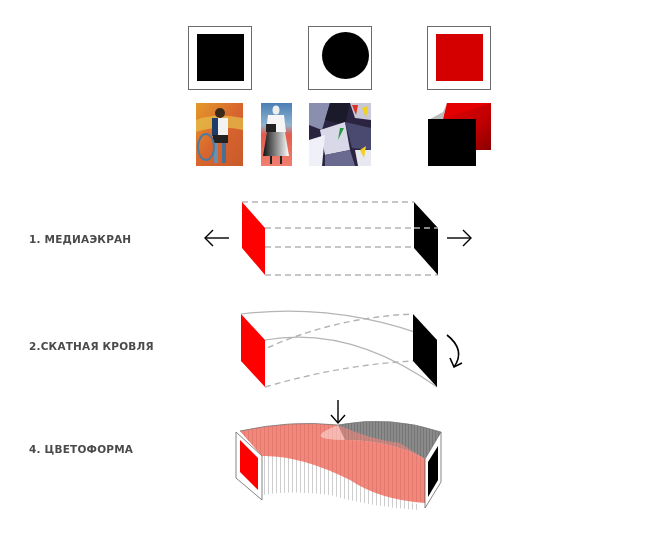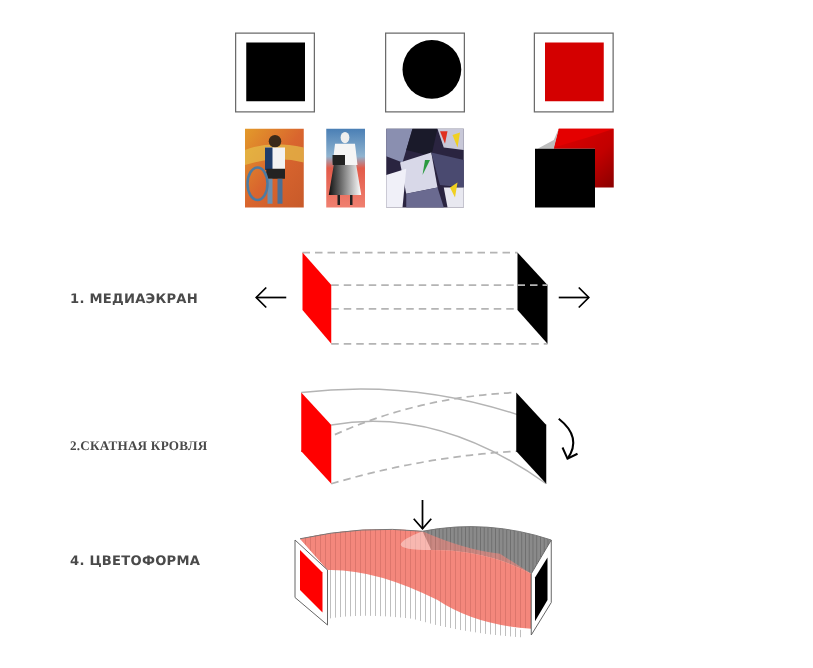--- a/index.html
+++ b/index.html
@@ -1,18 +1,18 @@
 <!DOCTYPE html>
 <html><head>
 <meta charset="utf-8">
 <style>
   html, body { margin:0; padding:0; background:#ffffff; }
   body { width:650px; height:534px; position:relative; overflow:hidden; font-family:"DejaVu Sans", sans-serif; }
   .frame { position:absolute; border:1px solid #6b6b6b; background:#fff; box-sizing:border-box; }
-  .label { position:absolute; left:29px; font-size:10.5px; font-weight:bold; color:#4a4a4a; letter-spacing:0.2px; white-space:nowrap;margin-left:27px; }
+  .label { position:absolute; left:29px; font-size:10.5px; font-weight:bold; color:#4a4a4a; letter-spacing:0.2px; white-space:nowrap; }
   svg { position:absolute; left:0; top:0; }
 </style>
 </head>
 <body>
 
 <div class="frame" style="left:188px;top:26px;width:64px;height:64px;">
   <div style="position:absolute;left:8px;top:7px;width:47px;height:47px;background:#000;"></div>
 </div>
 <div class="frame" style="left:308px;top:26px;width:64px;height:64px;">
   <div style="position:absolute;left:13px;top:5px;width:47px;height:47px;border-radius:50%;background:#000;"></div>
@@ -153,14 +153,14 @@
     <polygon points="236,432 262,456 262,500 236,478" fill="#ffffff" stroke="#666" stroke-width="0.8"></polygon>
     <polygon points="240,440 258,458 258,490 240,472" fill="#ff0000"></polygon>
 
     <polygon points="425,459 441,432 441,482 425,508" fill="#ffffff" stroke="#666" stroke-width="0.8"></polygon>
     <polygon points="428,462 438,446 438,480 428,497" fill="#000000"></polygon>
     <path d="M240 431 Q290 420 338 425 Q390 415 441 432" stroke="#777" stroke-width="0.8" fill="none"></path>
   </g>
 </svg>
 
 <div class="label" style="top:233px;">1. МЕДИАЭКРАН</div>
-<div class="label" style="top:352px;font-family:Liberation Serif, serif;">2.СКАТНАЯ КРОВЛЯ</div>
+<div class="label" style="top:340px;">2.СКАТНАЯ КРОВЛЯ</div>
 <div class="label" style="top:443px;">4. ЦВЕТОФОРМА</div>
 
 </body></html>

